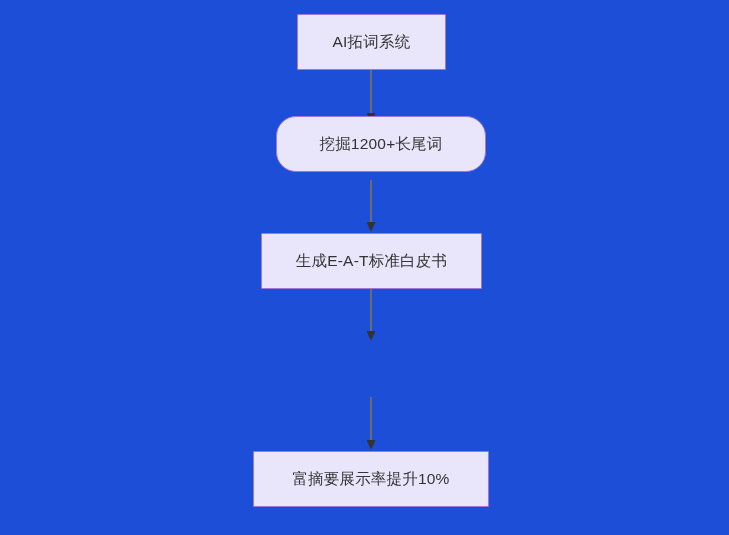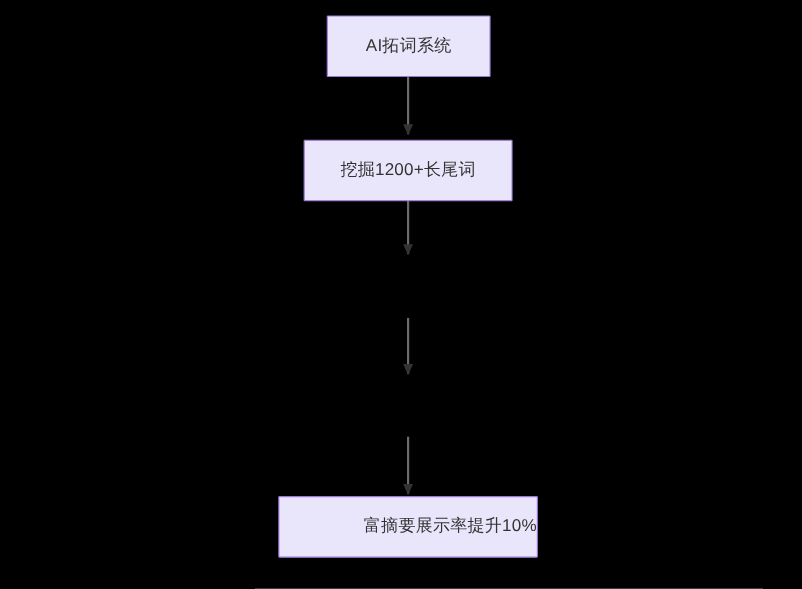--- a/index.html
+++ b/index.html
@@ -11,21 +11,21 @@
     width: 729px;
     height: 535px;
     background: #f8f8f8;
     font-family: "Liberation Sans", "DejaVu Sans", sans-serif;
     overflow: hidden;
   }
   #flowchart-canvas {
     position: relative;
     width: 729px;
     height: 535px;
-    background: #000000;
+    background: #1d4ed8;
   }
   .edge-layer {
     position: absolute;
     left: 0;
     top: 0;
     width: 729px;
     height: 535px;
     pointer-events: none;
   }
   .node {
@@ -69,23 +69,26 @@
     </g>
     <g>
       <line x1="371" y1="397" x2="371" y2="449" stroke="#6b6b6b" stroke-width="2" marker-end="url(#arrowhead)"></line>
     </g>
   </svg>
 
   <div class="node" id="node-n1" style="left:297px; top:14px; width:149px; height:56px;">
     <span class="node-label">AI拓词系统</span>
   </div>
 
-  <div class="node" id="node-n2" style="left:276px; top:127px; width:190px; height:56px;">
+  <div class="node" id="node-n2" style="left:276px; top:116px; width:210px; height:56px;border-radius:20px;">
     <span class="node-label">挖掘1200+长尾词</span>
   </div>
 
+  <div class="node" id="node-n3" style="left:261px; top:233px; width:221px; height:56px;">
+    <span class="node-label">生成E-A-T标准白皮书</span>
+  </div>
 
 
-  <div class="node" id="node-n5" style="left:253px; top:451px; width:236px; height:56px;justify-content:flex-end;">
+  <div class="node" id="node-n5" style="left:253px; top:451px; width:236px; height:56px;">
     <span class="node-label">富摘要展示率提升10%</span>
   </div>
 
 </div>
 
 </body></html>

